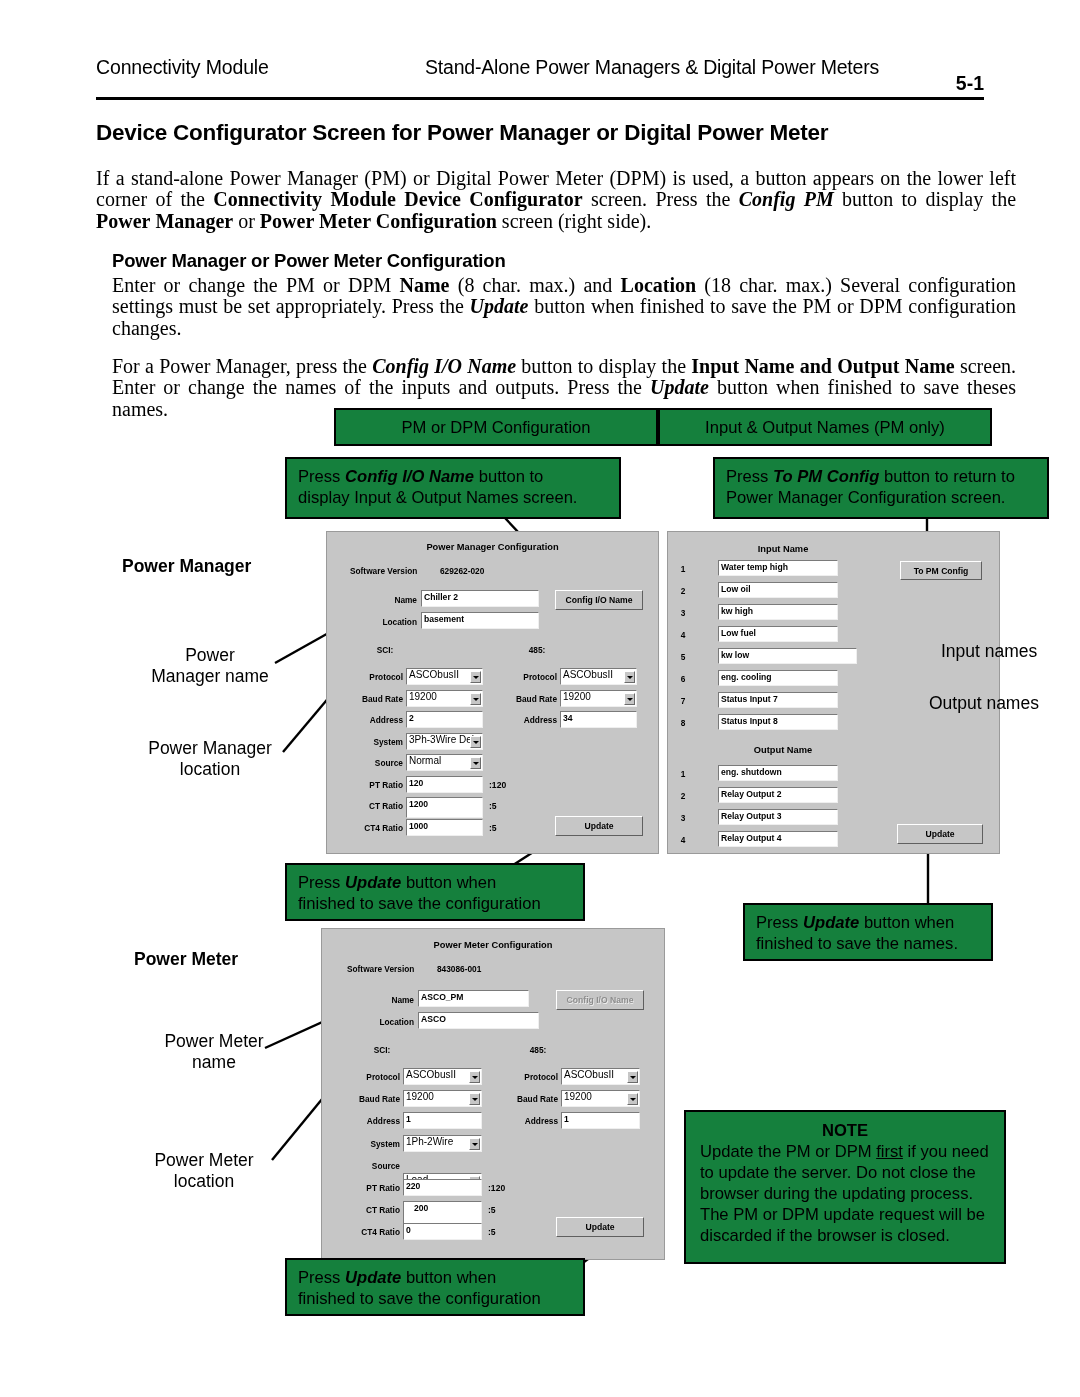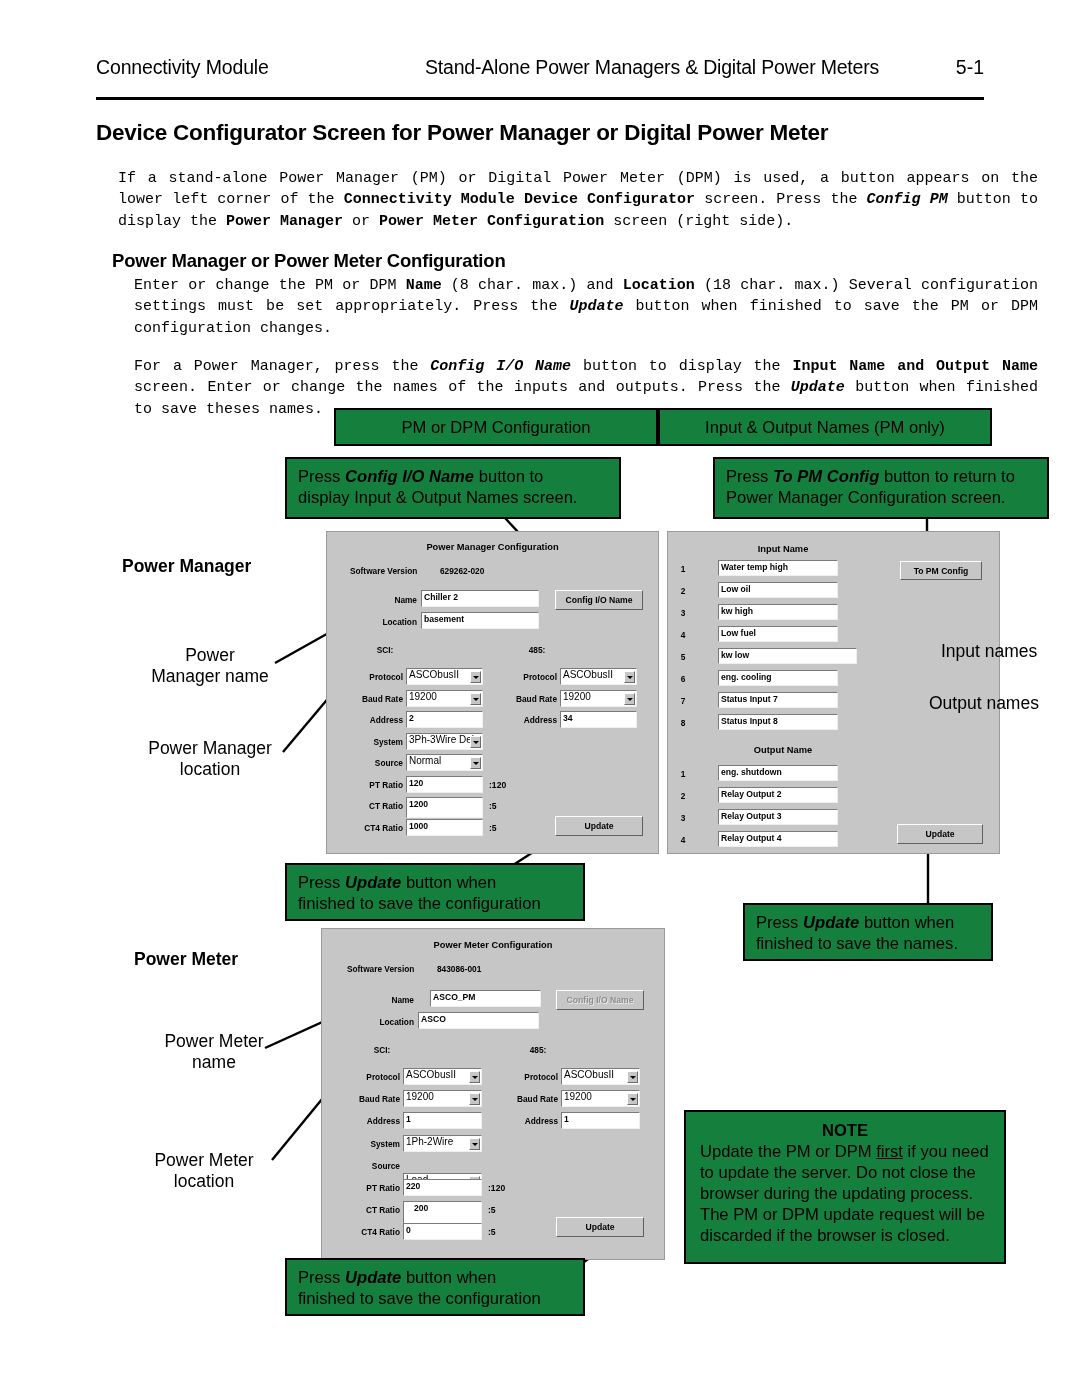--- a/index.html
+++ b/index.html
@@ -4,27 +4,27 @@
 <style>
   html,body{margin:0;padding:0;background:#fff;}
   body{width:1080px;height:1397px;position:relative;font-family:"Liberation Serif",serif;color:#000;
        -webkit-font-smoothing:antialiased;}
   .page{position:absolute;left:0;top:0;width:1080px;height:1397px;overflow:hidden;}
 
   
   .hdr{position:absolute;left:96px;top:56px;width:888px;height:34px;}
   .hdr-left{position:absolute;left:0;top:0;font-family:"Liberation Sans",sans-serif;font-size:19.5px;letter-spacing:-.15px;}
   .hdr-mid{position:absolute;left:329px;top:0;font-family:"Liberation Sans",sans-serif;font-size:19.5px;letter-spacing:-.2px;}
-  .hdr-pg{position:absolute;right:0;top:0;font-family:"Liberation Sans",sans-serif;font-size:19.5px;font-weight:normal;text-align:right;}
+  .hdr-pg{position:absolute;right:0;top:16px;font-family:"Liberation Sans",sans-serif;font-size:19.5px;font-weight:bold;text-align:right;}
   .rule{position:absolute;left:96px;top:97px;width:888px;height:3px;background:#000;}
 
   
   h1.title{position:absolute;left:96px;top:120px;margin:0;width:900px;
       font-family:"Liberation Sans",sans-serif;font-size:22.5px;font-weight:bold;letter-spacing:-.25px;}
-  .para{position:absolute;font-family:Liberation Mono, monospace;font-size:15px;line-height:21.4px;text-align:justify;margin-left:22px;}
+  .para{position:absolute;font-family:Liberation Serif, serif;font-size:20px;line-height:21.4px;text-align:justify;}
   .para b{font-weight:bold;}
   .para i{font-style:italic;font-weight:bold;}
   .h2{position:absolute;font-family:"Liberation Sans",sans-serif;font-size:18.5px;font-weight:bold;letter-spacing:-.2px;}
   .h2 .reg{font-weight:normal;}
 
   
   .box{position:absolute;border:2.2px solid #000;background:#15803d;box-sizing:border-box;
        font-family:"Liberation Sans",sans-serif;font-size:16.6px;line-height:21px;}
   .box.center{display:flex;align-items:center;justify-content:center;}
   .box.pad{padding:7px 11px;}
@@ -255,21 +255,21 @@
     <span>finished to save the names.</span>
   </div>
 
   <div class="app" style="left:321px;top:928px;width:344px;height:332px;">
     <div class="apptitle" style="top:11px;">Power Meter Configuration</div>
     <div class="swver" style="left:25px;top:35px;">Software Version</div>
     <div class="swver" style="left:115px;top:35px;">843086-001</div>
 
     <div class="lbl" style="left:18px;top:66px;width:74px;">Name</div>
     <div class="lbl" style="left:12px;top:88px;width:80px;">Location</div>
-    <div class="fld" style="left:96px;top:61px;width:111px;height:17px;margin-left:12px;">ASCO_PM</div>
+    <div class="fld" style="left:96px;top:61px;width:111px;height:17px;">ASCO_PM</div>
     <div class="fld" style="left:96px;top:83px;width:121px;height:17px;">ASCO</div>
     <div class="btn dis" style="left:234px;top:61px;width:88px;height:20px;">Config I/O Name</div>
 
     <div class="lbl ctr" style="left:40px;top:116px;width:40px;">SCI:</div>
     <div class="lbl ctr" style="left:196px;top:116px;width:40px;">485:</div>
 
     <div class="lbl" style="left:8px;top:143px;width:70px;">Protocol</div>
     <div class="sel" style="left:81px;top:139px;width:79px;height:17px;">
       <span>ASCObusII</span>
       <span class="arw"></span>

